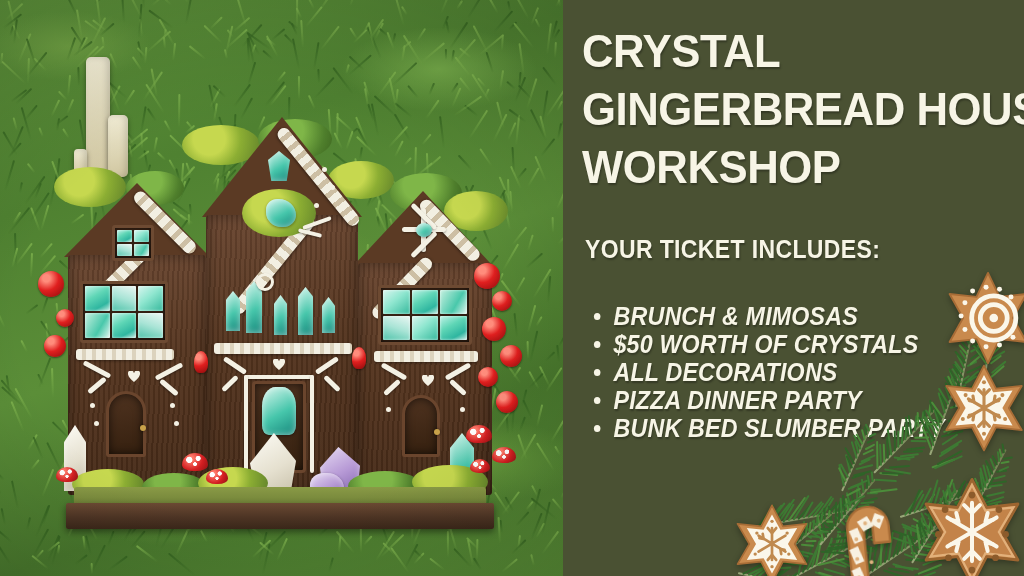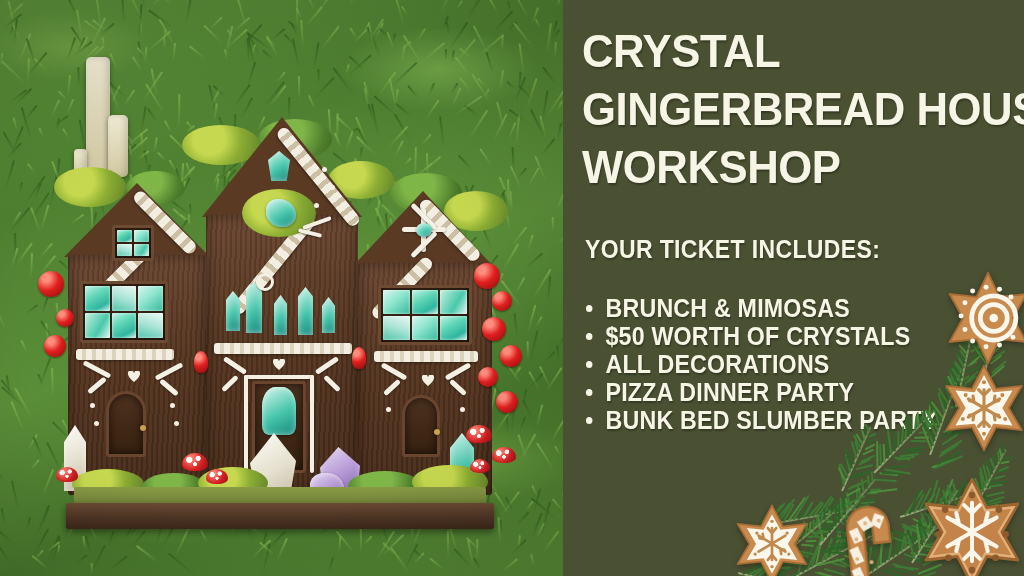--- a/index.html
+++ b/index.html
@@ -209,21 +209,21 @@
     color:#f7f5e6;
     font-weight:700; font-size:25px; letter-spacing:.4px;
     transform:scaleX(.92); transform-origin:left center;
     white-space:nowrap;
     text-shadow:1px 2px 2px rgba(0,0,0,.30);
   }
 
   ul.includes{
     position:absolute; left:22px; top:294px;
     list-style:none;
-    margin:0; padding:0;
+    margin:8px; padding:0;font-style:italic;
   }
   ul.includes li{
     position:relative;
     color:#f7f5e6;
     font-weight:700; font-size:25px;
     line-height:28px;
     letter-spacing:.2px;
     padding-left:22px;
     white-space:nowrap;
     transform:scaleX(.93); transform-origin:left center;

